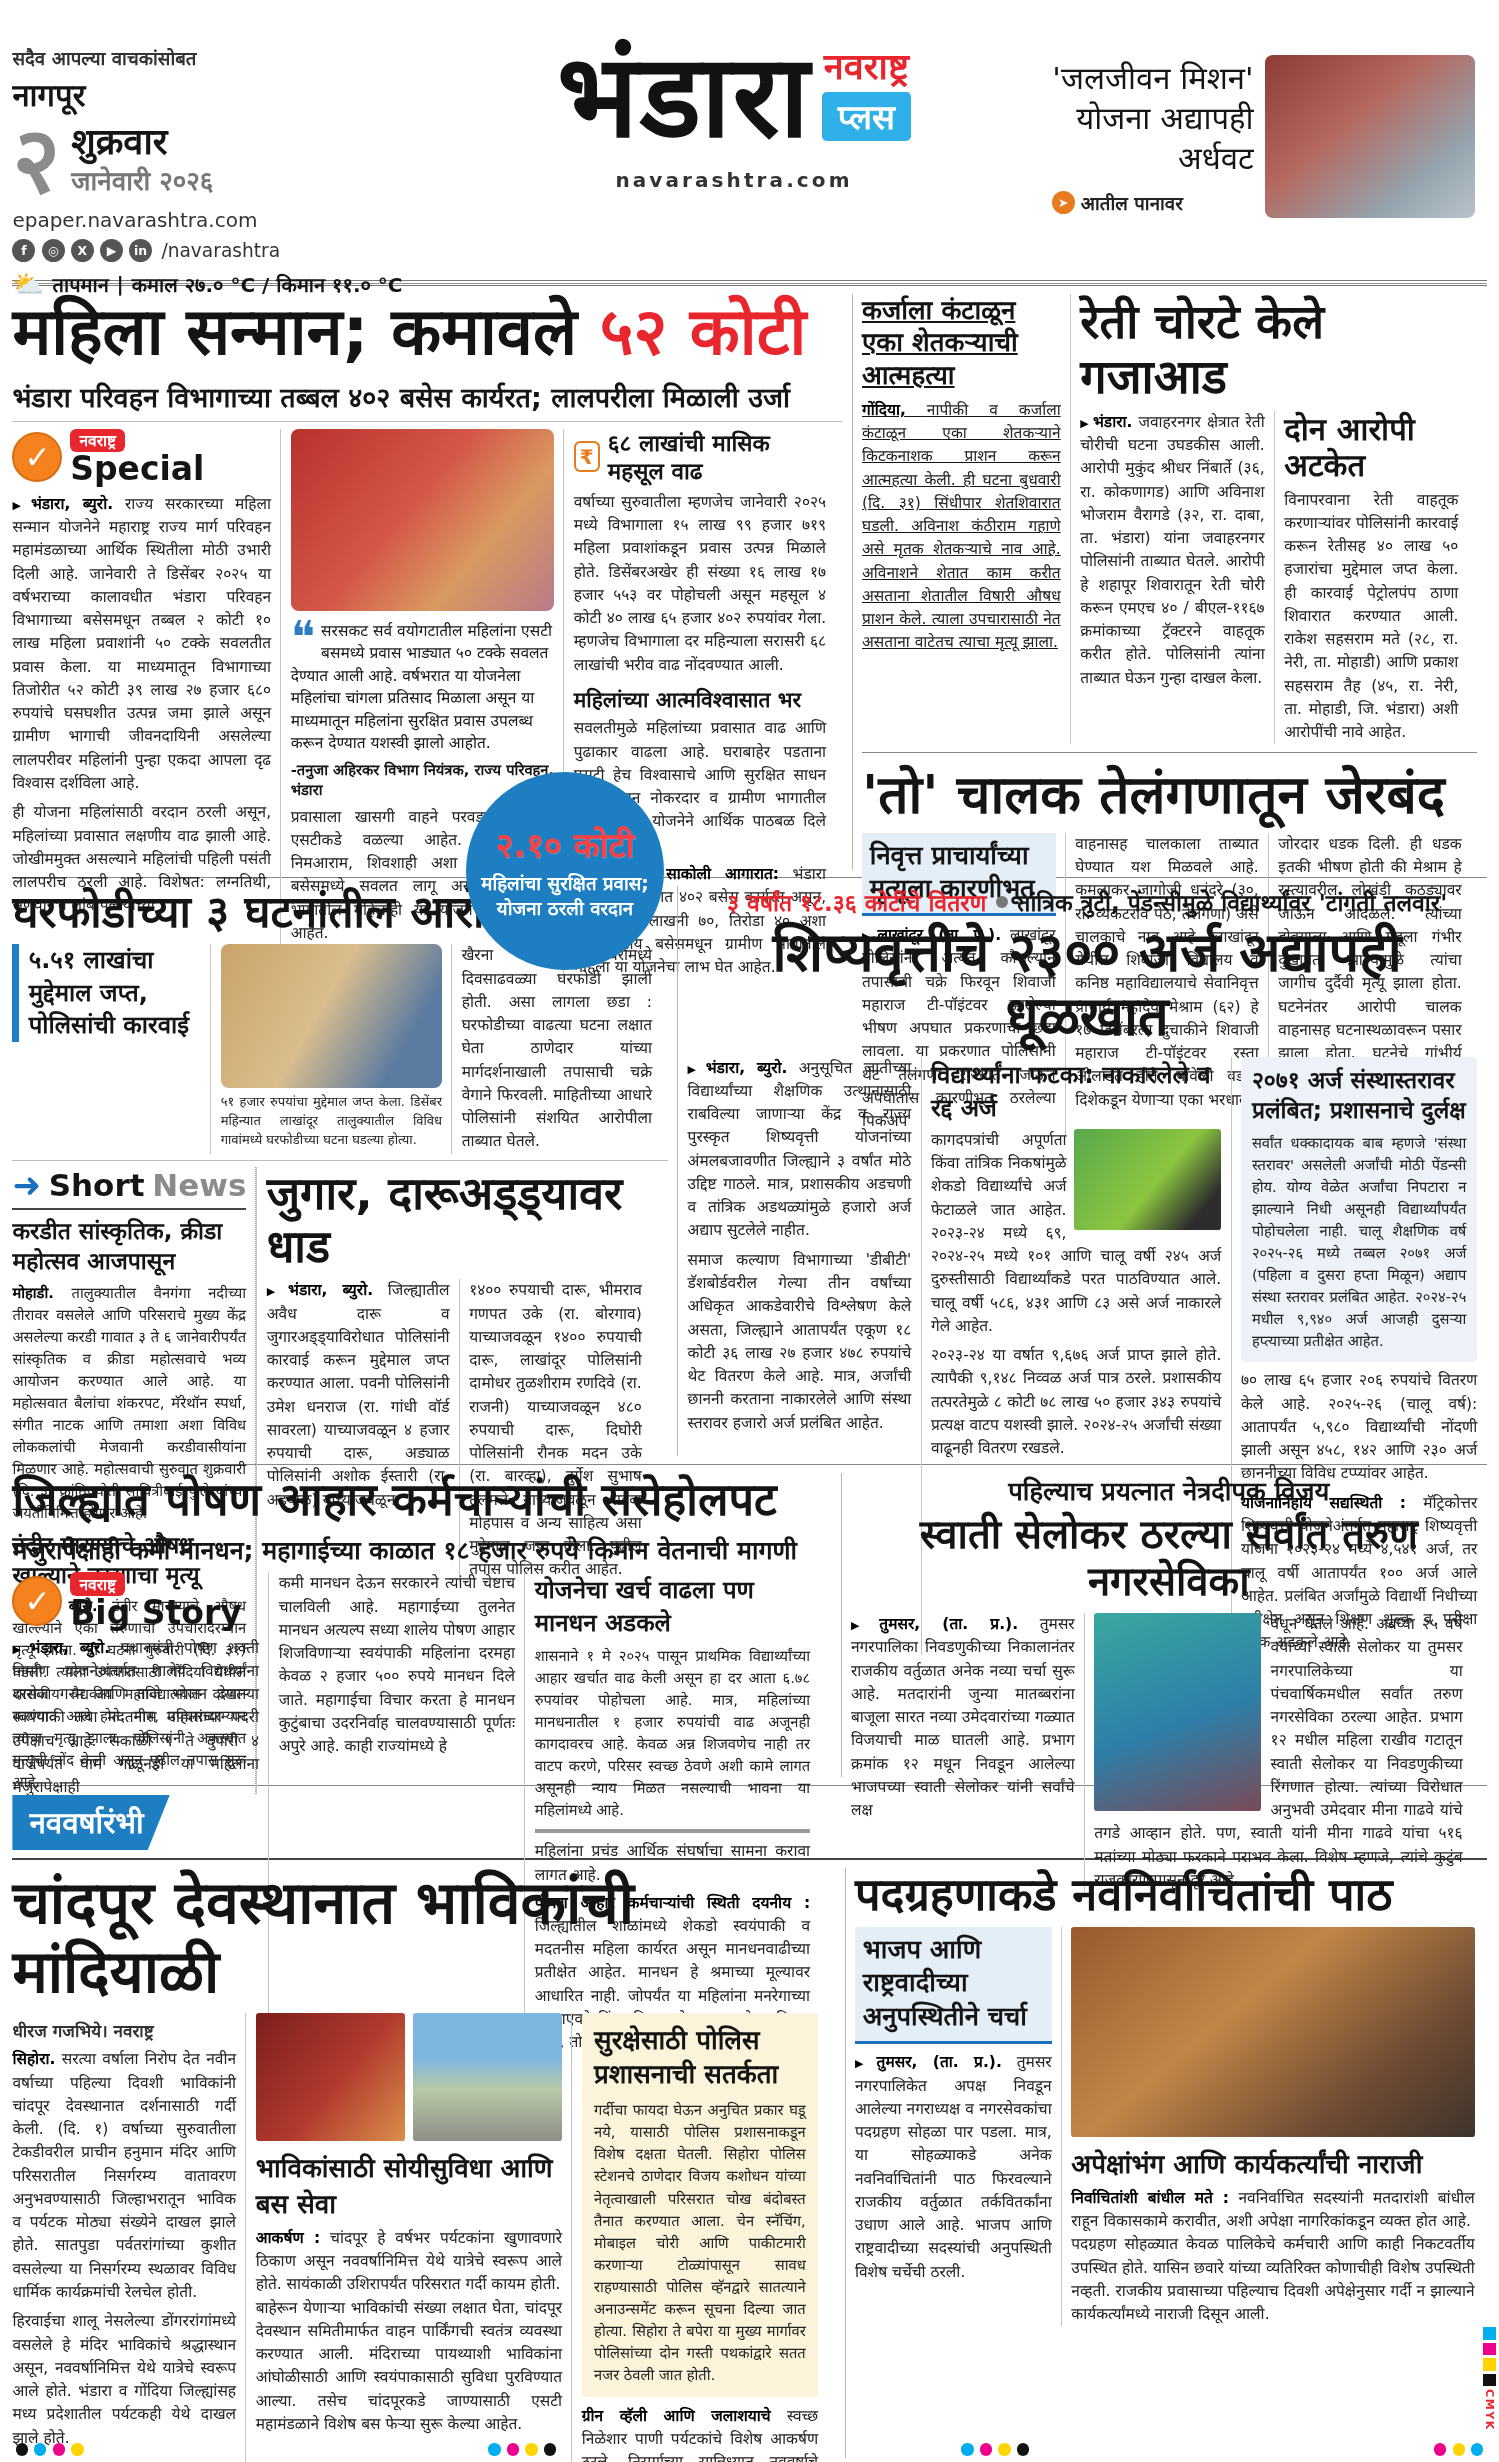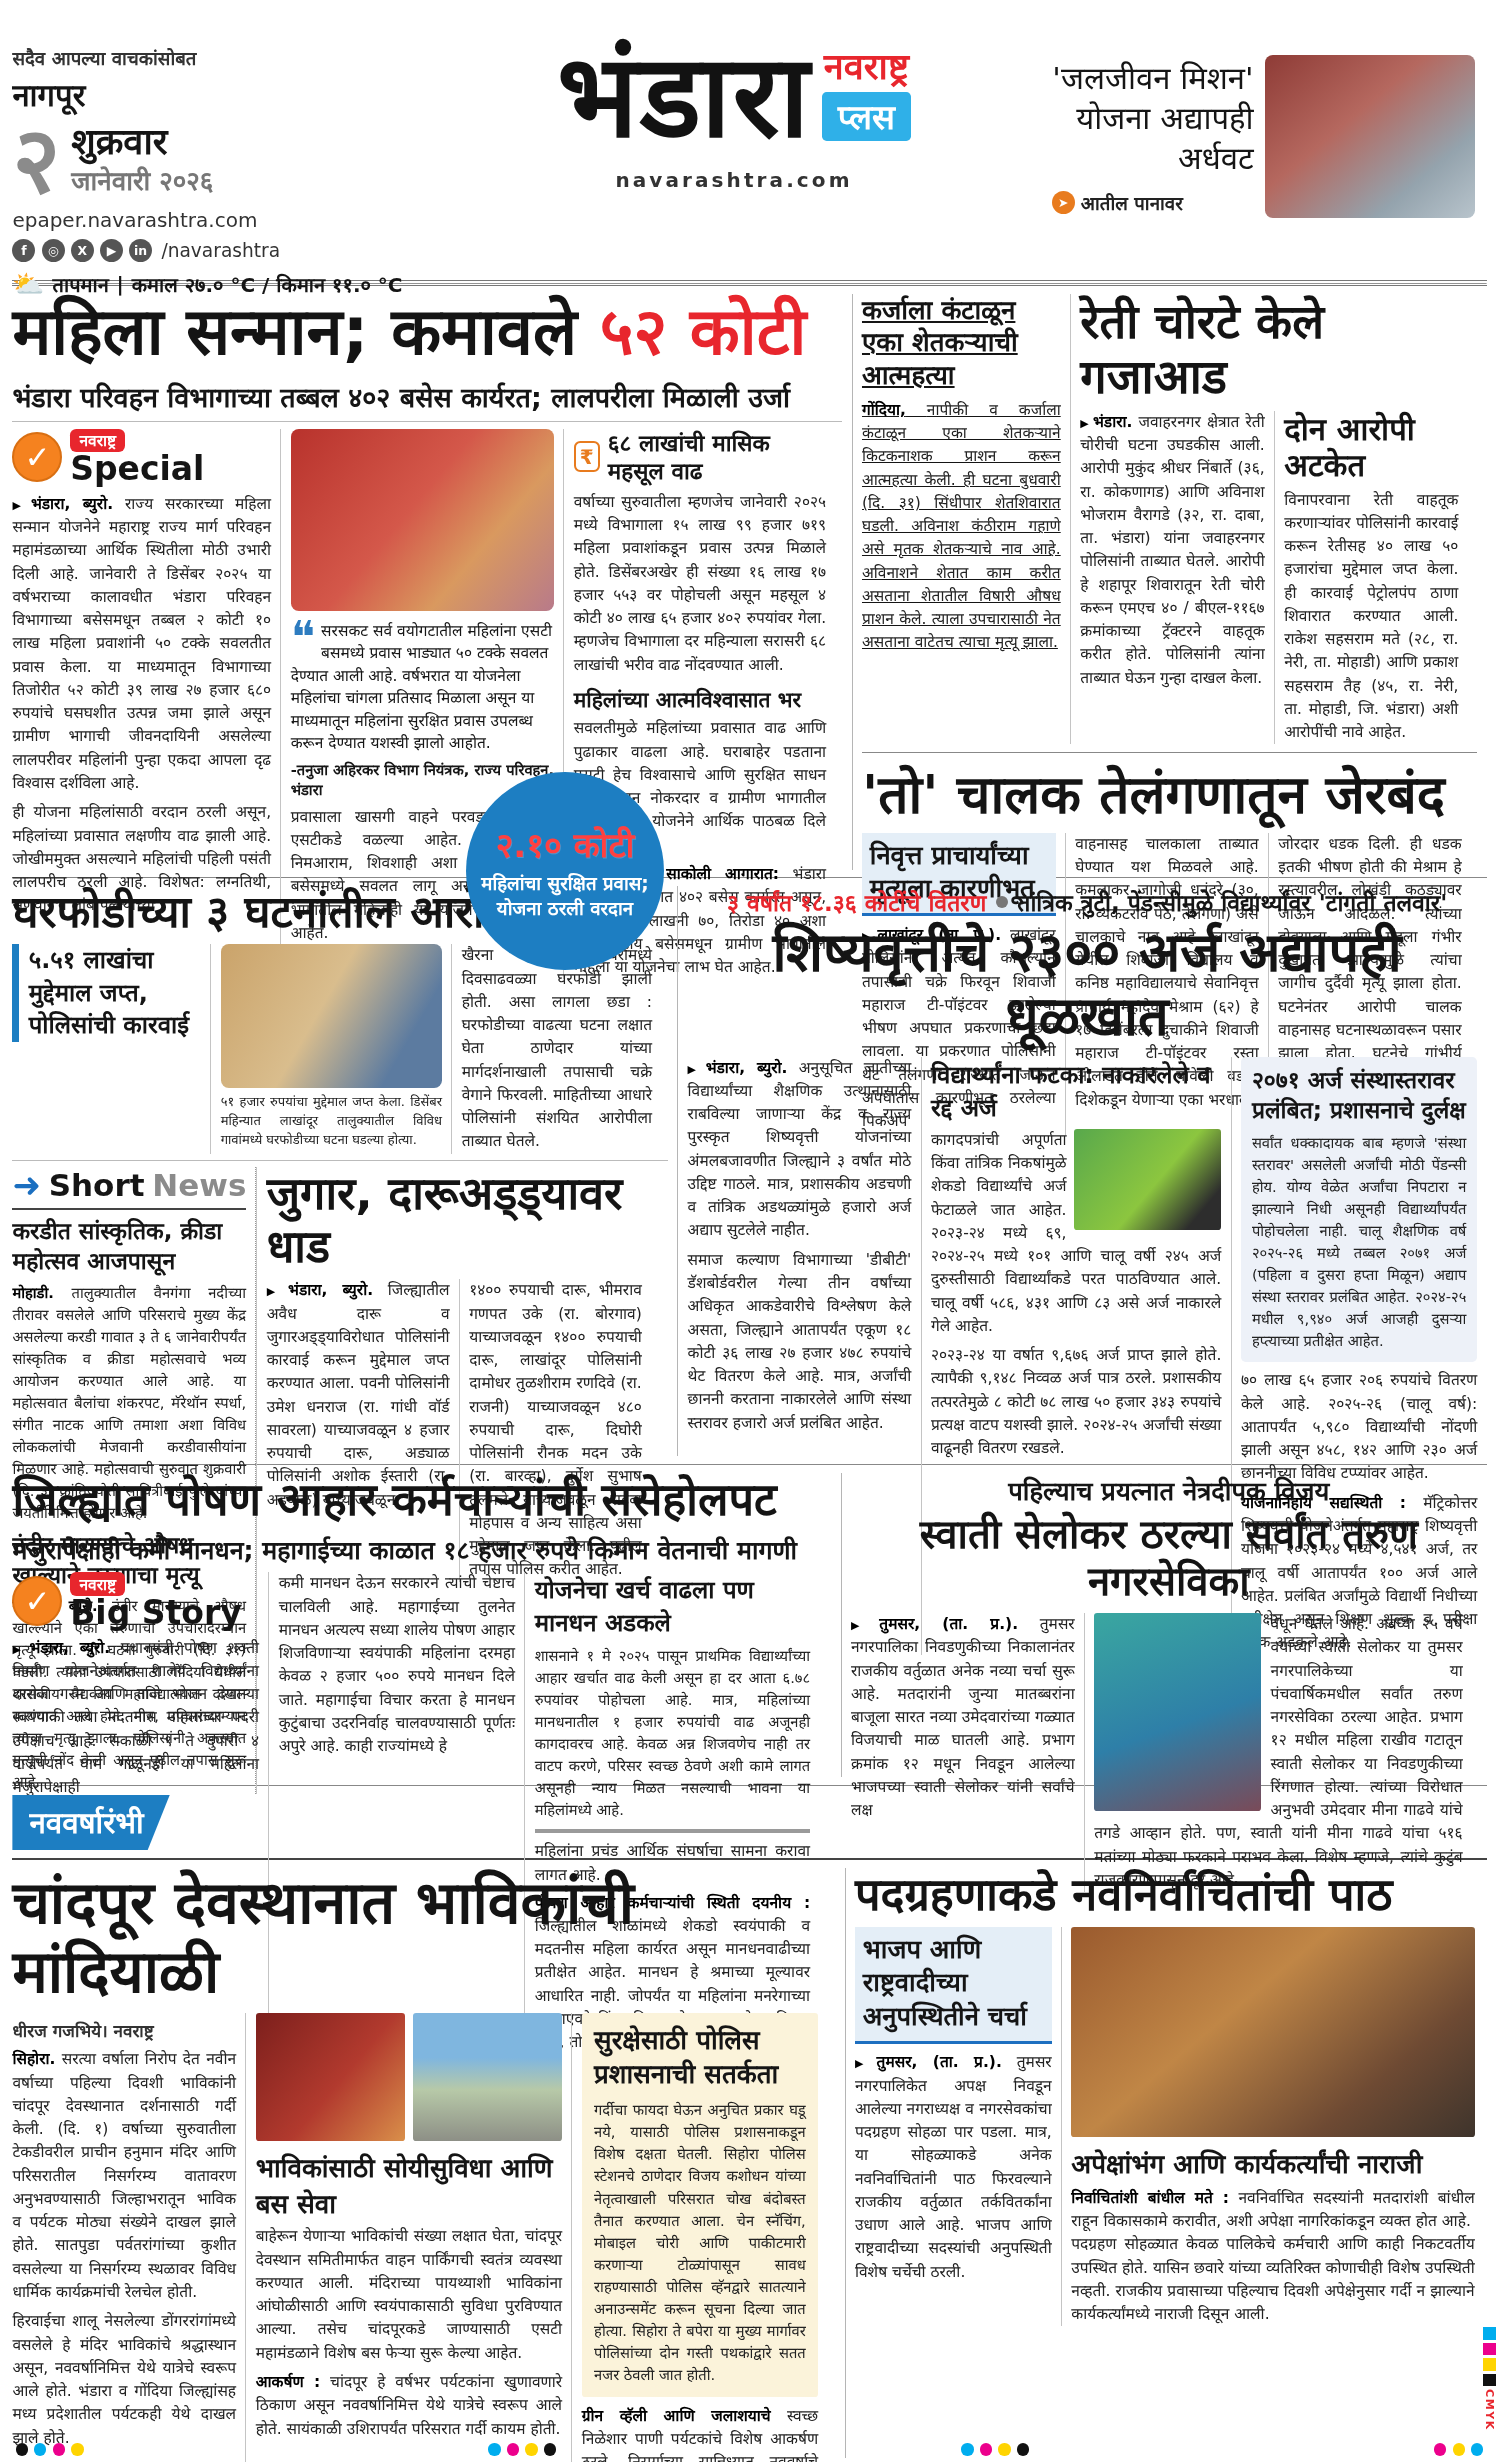--- a/index.html
+++ b/index.html
@@ -405,22 +405,22 @@
           <div class="byline">धीरज गजभिये। नवराष्ट्र</div>
           <p class="bd"><b>सिहोरा.</b> <span>सरत्या वर्षाला निरोप देत नवीन वर्षाच्या पहिल्या दिवशी भाविकांनी चांदपूर देवस्थानात दर्शनासाठी गर्दी केली. (दि. १) वर्षाच्या सुरुवातीला टेकडीवरील प्राचीन हनुमान मंदिर आणि परिसरातील निसर्गरम्य वातावरण अनुभवण्यासाठी जिल्हाभरातून भाविक व पर्यटक मोठ्या संख्येने दाखल झाले होते. सातपुडा पर्वतरांगांच्या कुशीत वसलेल्या या निसर्गरम्य स्थळावर विविध धार्मिक कार्यक्रमांची रेलचेल होती.</span></p>
           <p class="bd" style="margin-top:6.2px;">हिरवाईचा शालू नेसलेल्या डोंगररांगांमध्ये वसलेले हे मंदिर भाविकांचे श्रद्धास्थान असून, नववर्षानिमित्त येथे यात्रेचे स्वरूप आले होते. भंडारा व गोंदिया जिल्ह्यांसह मध्य प्रदेशातील पर्यटकही येथे दाखल झाले होते.</p>
         </div>
         <div class="col" style="width:326px;">
           <div style="display:flex; gap:7.8px;">
             <div class="tphoto temple" style="width:151px;"></div>
             <div class="tphoto road" style="width:151px;"></div>
           </div>
           <div class="pad-sub2">भाविकांसाठी सोयीसुविधा आणि बस सेवा</div>
+          <p class="bd" style="margin-top:6.2px;"><b>आकर्षण :</b> <span>चांदपूर हे वर्षभर पर्यटकांना खुणावणारे ठिकाण असून नववर्षानिमित्त येथे यात्रेचे स्वरूप आले होते. सायंकाळी उशिरापर्यंत परिसरात गर्दी कायम होती.</span></p>
           <p class="bd">बाहेरून येणाऱ्या भाविकांची संख्या लक्षात घेता, चांदपूर देवस्थान समितीमार्फत वाहन पार्किंगची स्वतंत्र व्यवस्था करण्यात आली. मंदिराच्या पायथ्याशी भाविकांना आंघोळीसाठी आणि स्वयंपाकासाठी सुविधा पुरविण्यात आल्या. तसेच चांदपूरकडे जाण्यासाठी एसटी महामंडळाने विशेष बस फेऱ्या सुरू केल्या आहेत.</p>
-          <p class="bd" style="margin-top:6.2px;"><b>आकर्षण :</b> <span>चांदपूर हे वर्षभर पर्यटकांना खुणावणारे ठिकाण असून नववर्षानिमित्त येथे यात्रेचे स्वरूप आले होते. सायंकाळी उशिरापर्यंत परिसरात गर्दी कायम होती.</span></p>
         </div>
         <div class="col" style="width:256px;">
           <div class="creambox">
             <div class="bt">सुरक्षेसाठी पोलिस प्रशासनाची सतर्कता</div>
             <p class="bd" style="font-size:14.7px;">गर्दीचा फायदा घेऊन अनुचित प्रकार घडू नये, यासाठी पोलिस प्रशासनाकडून विशेष दक्षता घेतली. सिहोरा पोलिस स्टेशनचे ठाणेदार विजय कशोधन यांच्या नेतृत्वाखाली परिसरात चोख बंदोबस्त तैनात करण्यात आला. चेन स्नॅचिंग, मोबाइल चोरी आणि पाकीटमारी करणाऱ्या टोळ्यांपासून सावध राहण्यासाठी पोलिस व्हॅनद्वारे सातत्याने अनाउन्समेंट करून सूचना दिल्या जात होत्या. सिहोरा ते बपेरा या मुख्य मार्गावर पोलिसांच्या दोन गस्ती पथकांद्वारे सतत नजर ठेवली जात होती.</p>
           </div>
           <p class="bd" style="margin-top:7.8px;"><b>ग्रीन व्हॅली आणि जलाशयाचे</b> <span>स्वच्छ निळेशार पाणी पर्यटकांचे विशेष आकर्षण ठरले. निसर्गाच्या सान्निध्यात नववर्षाचे स्वागत करण्यासाठी तरुणाईची मोठी गर्दी झाली होती.</span></p>
         </div>
       </div>
     </div>

